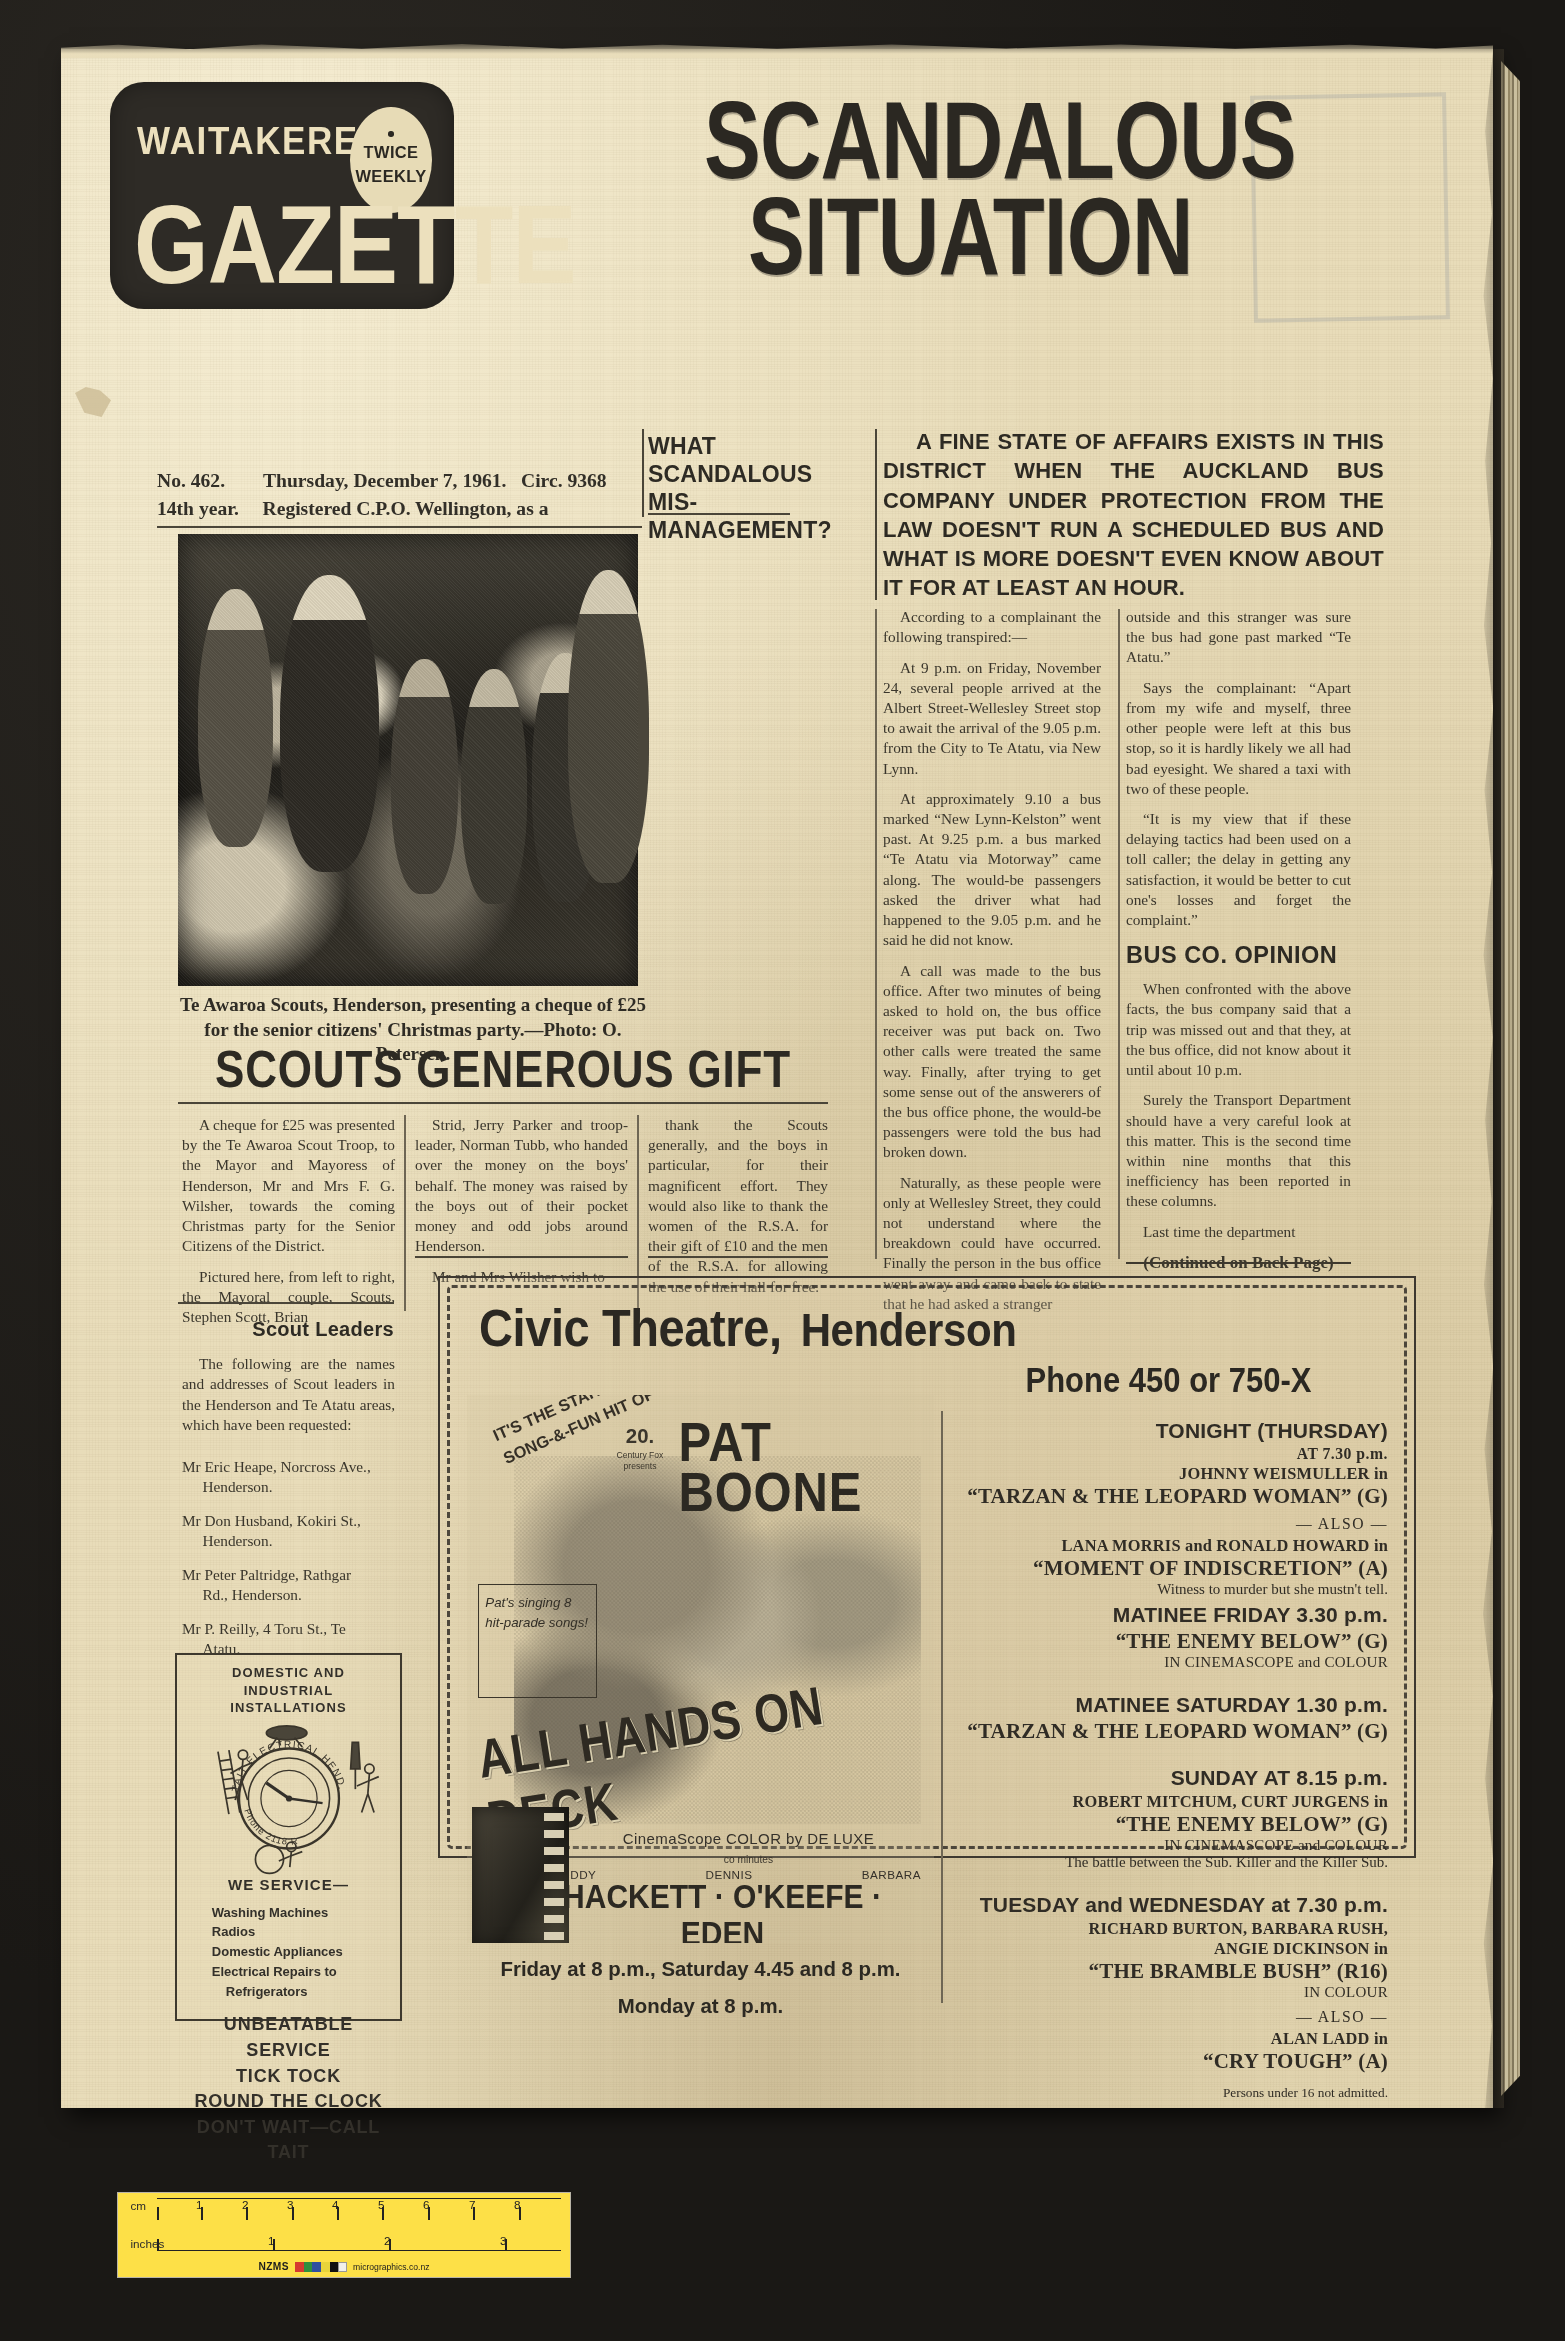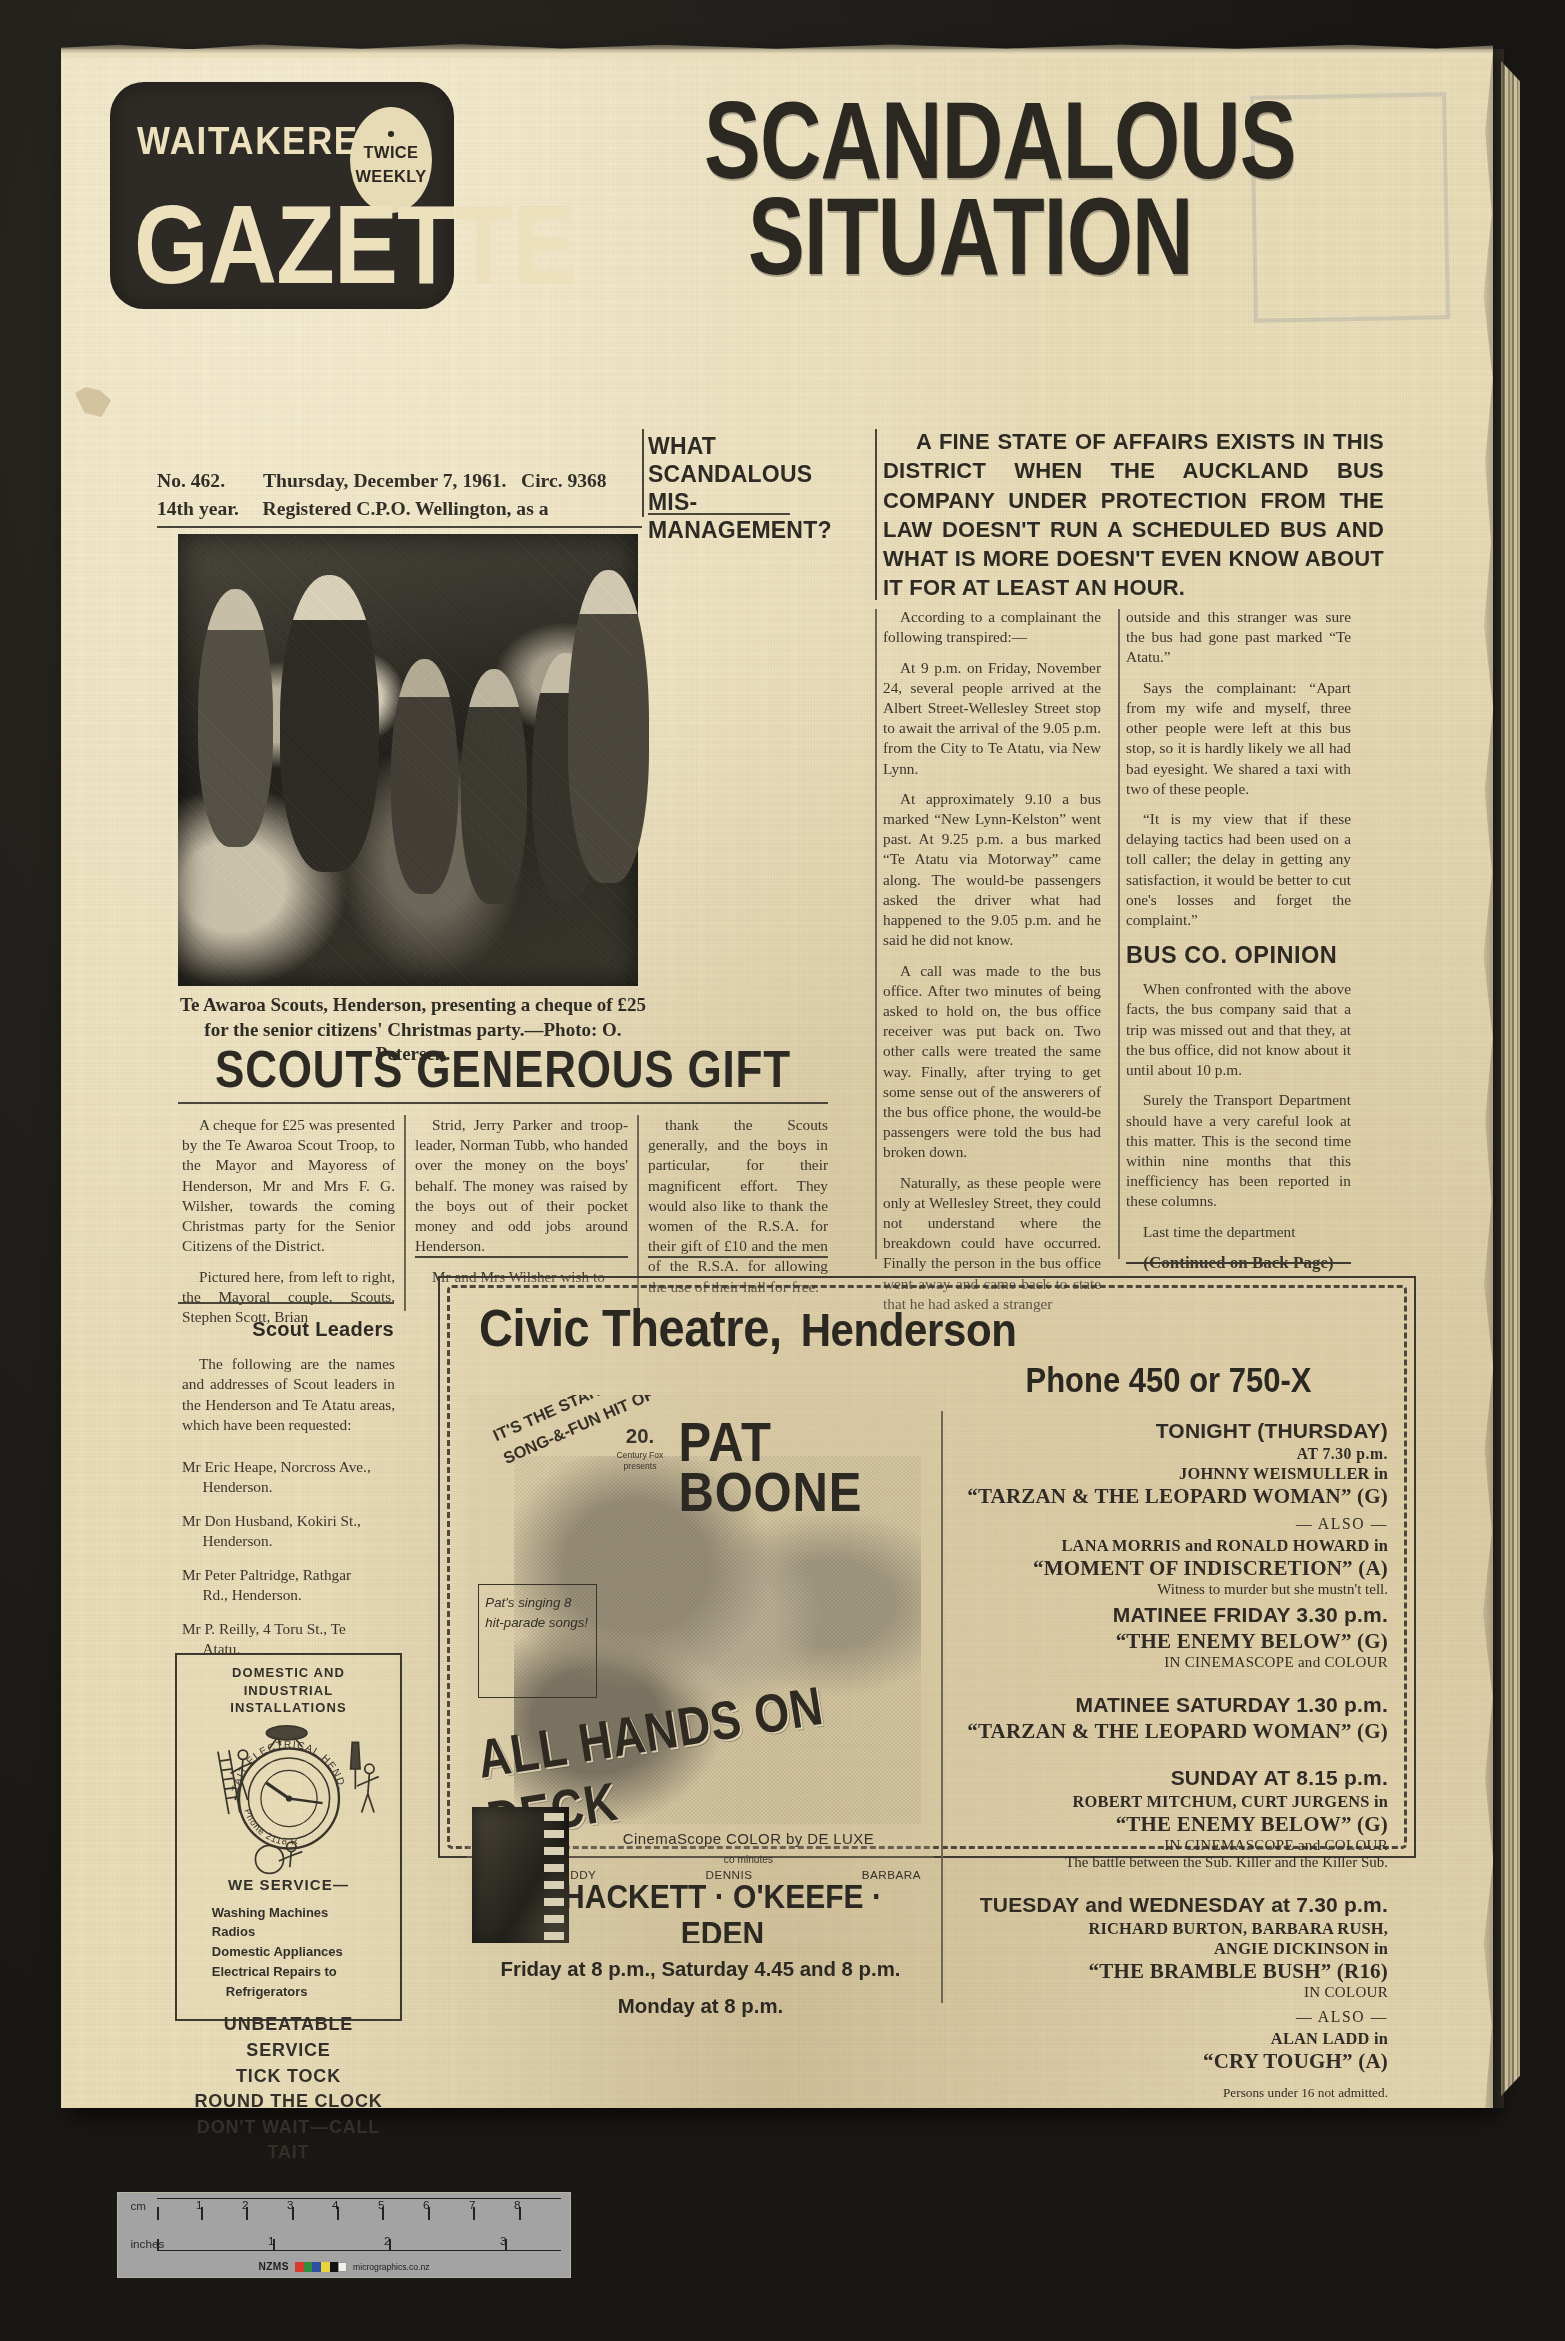--- a/index.html
+++ b/index.html
@@ -351,21 +351,21 @@
   .ls-film{ font-family:"Liberation Serif", serif; font-weight:bold; font-size:21px; letter-spacing:0.2px; }
   .ls-sub{ font-size:15px; letter-spacing:0.3px; }
   .ls-note{ font-size:15px; font-style:normal; }
   .ls-also{ font-size:15.7px; letter-spacing:1.6px; margin:6.3px 0 3.1px; }
   .ls-gap{ height:17px; }
   .ls-small{ font-size:13.3px; margin-top:11px; }
 
   
   .ruler{
     position:absolute; left:117px; top:2192px; width:454px; height:86px;
-    background:#a3a3a3; border:0.8px solid #b9b4a6;
+    background:#fde047; border:0.8px solid #b9b4a6;
   }
   .ruler .cmlabel, .ruler .inlabel{
     position:absolute; font-family:"Liberation Sans", sans-serif;
     font-size:11.7px; color:#2a2a2a;
   }
   .ruler .cmlabel{ left:12.5px; top:6.3px; }
   .ruler .inlabel{ left:12.5px; top:44px; }
   .tickrow{ position:absolute; left:39px; right:9.4px; height:20.4px; }
   .tickrow.cm{ top:6.3px; }
   .tickrow.inch{ top:41px; }

